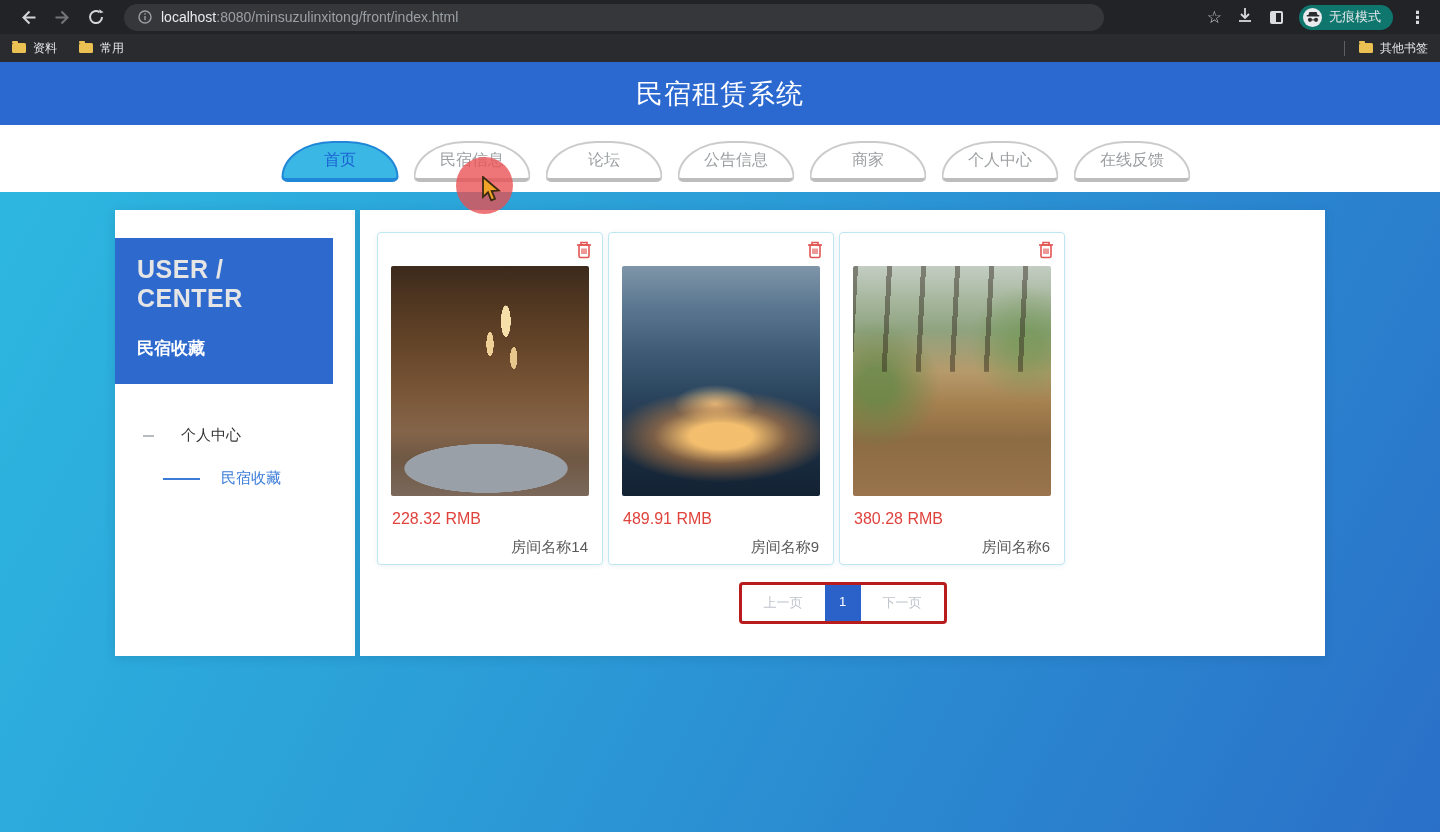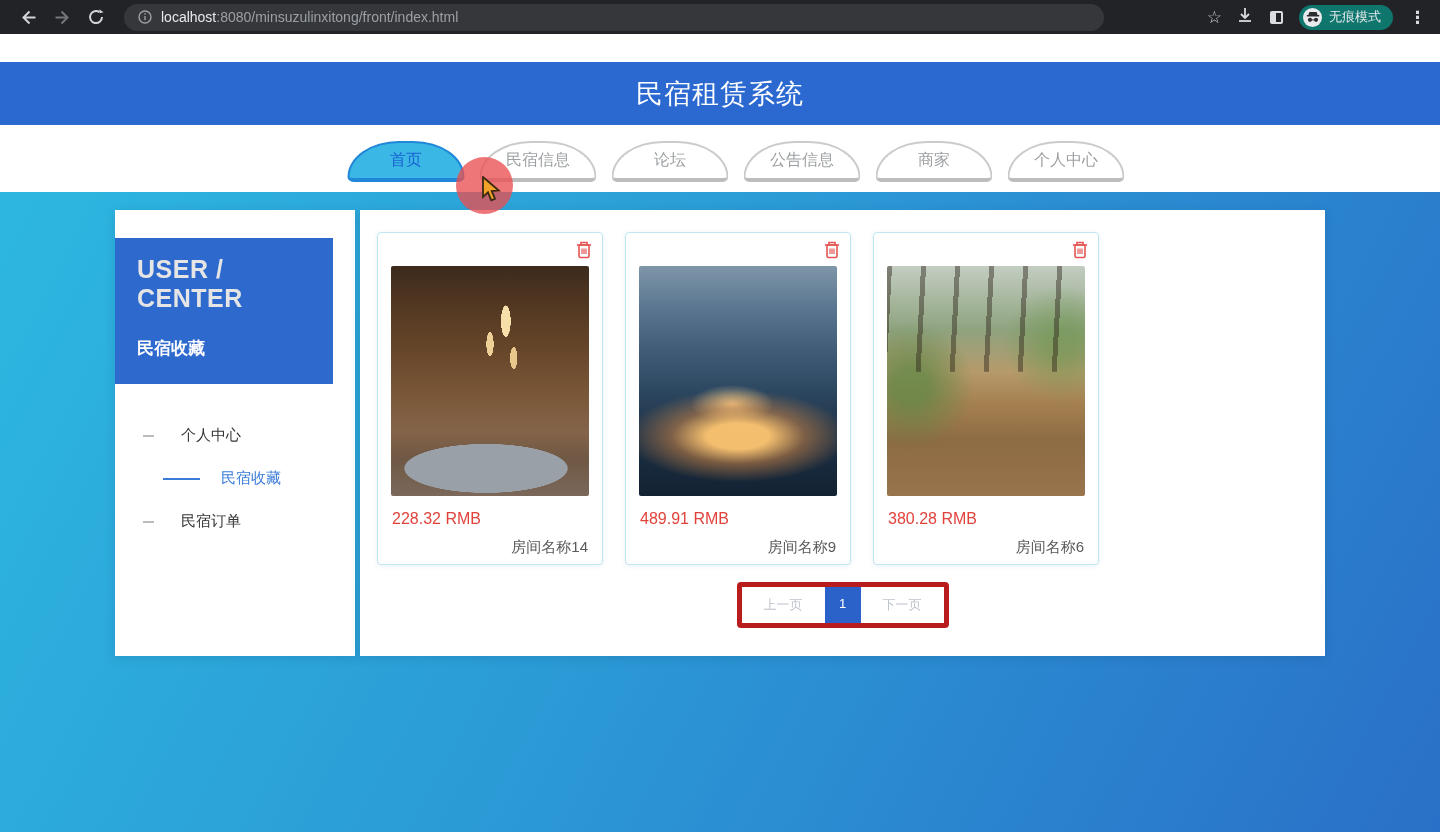--- a/index.html
+++ b/index.html
@@ -66,21 +66,21 @@
   .user-sub { color:#fff; font-size:17px; font-weight:bold; margin-top:24px; }
   .menu { margin-top:30px; }
   .menu-item { height:43px; display:flex; align-items:center; padding-left:28px; font-size:15px;
     color:#333; cursor:pointer; }
   .dash { width:11px; border-top:2px solid #b9bcbf; margin-right:27px; }
   .menu-item.active { padding-left:48px; color:#3a7bd8; }
   .dash-long { width:37px; border-top:2px solid #3a7bd8; margin-right:21px; }
 
   .main { position:absolute; left:360px; top:18px; width:965px; height:446px; background:#fff;
     box-shadow:0 2px 10px rgba(15,70,110,.18); }
-  .cards { position:absolute; left:17px; top:22px; display:flex; gap:22px;text-align:right; }
+  .cards { position:absolute; left:17px; top:22px; display:flex; gap:5px;text-align:right; }
   .card { width:226px; height:333px; background:#fff; border:1px solid #bfe7f2; border-radius:4px;
     box-shadow:0 1px 5px rgba(40,120,160,.10); position:relative; }
   .trash { position:absolute; top:8px; right:10px; cursor:pointer; }
   .photo { width:198px; height:230px; margin:33px auto 0; border-radius:2px; background-repeat:no-repeat; }
   .p1 { background-image:
     radial-gradient(ellipse 8px 26px at 58% 24%, #f6dfa8 0 60%, rgba(246,223,168,0) 61%),
     radial-gradient(ellipse 6px 20px at 50% 34%, #eed096 0 60%, rgba(238,208,150,0) 61%),
     radial-gradient(ellipse 6px 18px at 62% 40%, #e7c78c 0 60%, rgba(231,199,140,0) 61%),
     radial-gradient(ellipse 62% 16% at 48% 88%, #9aa0a8 0 66%, rgba(154,160,168,0) 67%),
     linear-gradient(180deg,#3c2a1c 0%,#553a22 20%,#68472b 38%,#7a5738 56%,#84644a 72%,#6f5844 84%,#7b685a 100%); }
@@ -98,21 +98,21 @@
   .p4 { background-image:
     repeating-linear-gradient(93deg, rgba(45,35,25,.45) 0 5px, rgba(0,0,0,0) 5px 34px),
     radial-gradient(circle at 12% 52%, rgba(95,135,70,.75) 0 8%, rgba(95,135,70,0) 30%),
     radial-gradient(circle at 88% 34%, rgba(110,150,80,.6) 0 6%, rgba(110,150,80,0) 25%),
     linear-gradient(180deg,#c3cdc3 0%,#a8b89f 14%,#8fa37f 28%,#b69a6b 46%,#a5804f 60%,#8d6b43 76%,#99744c 100%);
     background-size:100% 46%, 100% 100%, 100% 100%, 100% 100%; }
   .price { position:absolute; left:14px; top:277px; color:#e0433c; font-size:16px; }
   .room-name { position:absolute; right:14px; top:305px; color:#595959; font-size:15px; }
 
   .pagination { position:absolute; left:50%; transform:translateX(-50%); top:372px; display:flex;
-    border:5px solid #b91c1c; border-radius:4px; overflow:hidden; background:#1d4ed8; }
+    border:3px solid #b91c1c; border-radius:4px; overflow:hidden; background:#1d4ed8; }
   .pg-btn { padding:9px 22px; font-size:13px; color:#bfc4cc; background:#fff; cursor:pointer; }
   .pg-cur { padding:9px 0; min-width:36px; text-align:center; font-size:13px; color:#fff;
     background:#2a62c9; cursor:pointer; }
 
   .watermark { position:absolute; left:46px; top:488px; font-size:41px; font-weight:800;
     color:#1a53a0; letter-spacing:2px;
     text-shadow:2px 2px 0 rgba(214,238,250,.9), -1px -1px 0 rgba(214,238,250,.85),
       1px -1px 0 rgba(214,238,250,.85), -1px 1px 0 rgba(214,238,250,.85), 3px 4px 6px rgba(10,40,80,.25); }
 </style>
 </head>
@@ -168,33 +168,49 @@
                 <rect x="6" y="8.4" width="2" height="1"></rect>
               </g>
             </svg>
         </span>
         <span class="incog-label">无痕模式</span>
       </div>
       <span class="dots">⋮</span>
     </div>
   </div>
 
+  <div class="bookmarks">
+    <div class="bm">
+      <span class="folder"></span>
+      <span class="bm-label">资料</span>
+    </div>
+    <div class="bm">
+      <span class="folder"></span>
+      <span class="bm-label">常用</span>
+    </div>
+    <div class="bm-right">
+      <span class="bm-sep"></span>
+      <span class="folder"></span>
+      <span class="bm-label">其他书签</span>
+    </div>
+  </div>
 
   <div class="site-header">
     <div class="site-title">民宿租赁系统</div>
   </div>
 
   <div class="tabbar">
     <div class="tabs">
       <div class="tab active">首页</div>
       <div class="tab">民宿信息</div>
       <div class="tab">论坛</div>
       <div class="tab">公告信息</div>
       <div class="tab">商家</div>
       <div class="tab">个人中心</div>
+      <div class="tab">在线反馈</div>
     </div>
   </div>
 
   <div class="cursor-ring"></div>
   <div class="cursor-arrow">
     <svg width="24" height="27" viewBox="0 0 24 27">
         <path d="M5 1 L5 21 L10 16.4 L13.2 24.4 L17 22.8 L13.7 15 L20.8 14.6 Z" fill="#f0a229" stroke="#3a2a10" stroke-width="1.8"></path>
       </svg>
   </div>
 
@@ -206,24 +222,20 @@
         <div class="user-sub">民宿收藏</div>
       </div>
       <div class="menu">
         <div class="menu-item">
           <span class="dash"></span>
           <span>个人中心</span>
         </div>
         <div class="menu-item active">
           <span class="dash-long"></span>
           <span>民宿收藏</span>
-        </div>
-        <div class="menu-item">
-          <span class="dash"></span>
-          <span>民宿订单</span>
         </div>
       </div>
     </div>
 
     <div class="main">
       <div class="cards">
 
         <div class="card">
           <span class="trash">
             <svg width="16" height="18" viewBox="0 0 16 18">

